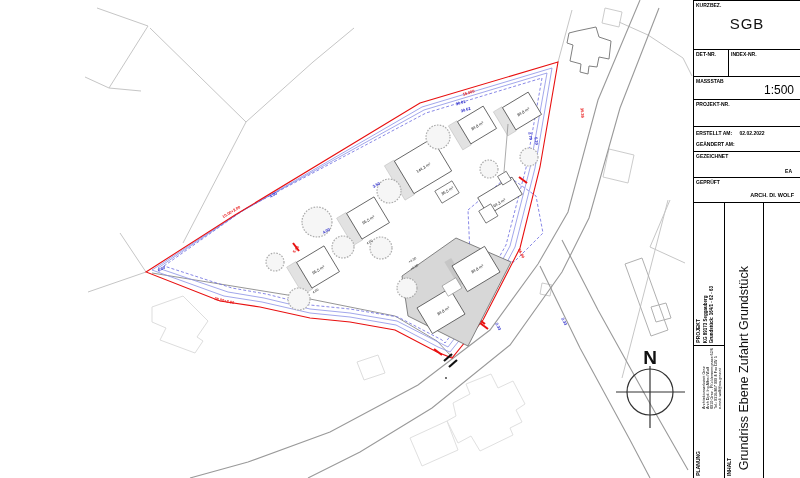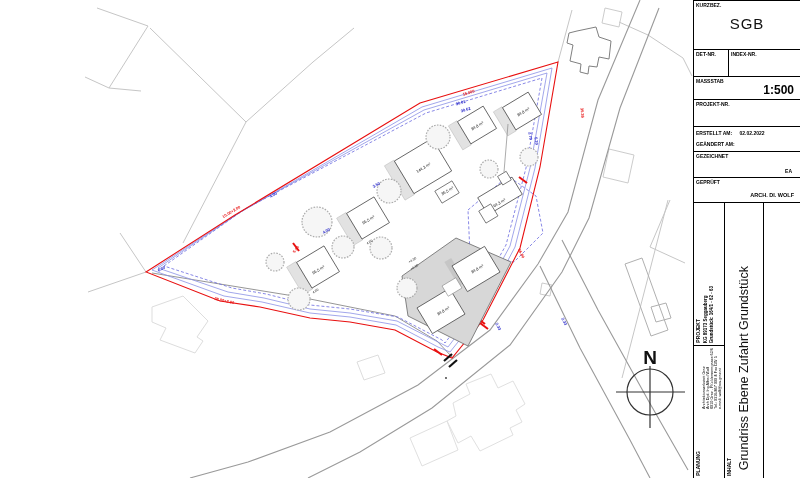--- a/index.html
+++ b/index.html
@@ -9,21 +9,21 @@
 
   
   .tblock{position:absolute;left:693px;top:0;width:106px;height:477px;
           border:1px solid #000;background:#fff;}
   .cell{position:absolute;box-sizing:border-box;}
   .lab{position:absolute;top:1px;left:2px;font-size:5px;font-weight:bold;letter-spacing:0;color:#000;}
   .bb{border-bottom:1px solid #000;}
   .br{border-right:1px solid #000;}
   .big-code{position:absolute;top:14px;left:0;width:100%;text-align:center;
             font-size:15px;letter-spacing:1px;color:#111;}
-  .scale-val{position:absolute;bottom:2px;right:6px;font-size:12px;font-weight:bold;}
+  .scale-val{position:absolute;bottom:2px;right:6px;font-size:12px;font-weight:normal;}
   .date-line{position:absolute;top:3px;left:2px;font-size:5px;font-weight:bold;white-space:nowrap;}
   .date-line .v{margin-left:6px;}
   .line2{position:absolute;top:14px;left:2px;font-size:5px;font-weight:bold;}
   .val-right{position:absolute;bottom:3px;right:8px;font-size:5px;font-weight:bold;}
   .val-center{position:absolute;bottom:4px;right:6px;font-size:5.5px;font-weight:bold;}
   .vert{writing-mode:vertical-rl;transform:rotate(180deg);}
   .rot-lab{position:absolute;left:1px;bottom:2px;font-size:5px;font-weight:bold;}
   .proj-lines{position:absolute;left:9px;bottom:2px;display:flex;flex-direction:row;gap:1px;}
   .proj-lines .vert{font-size:4.5px;font-weight:bold;}
   .plan-lines{position:absolute;left:8px;top:2px;display:flex;flex-direction:row;gap:0px;}

